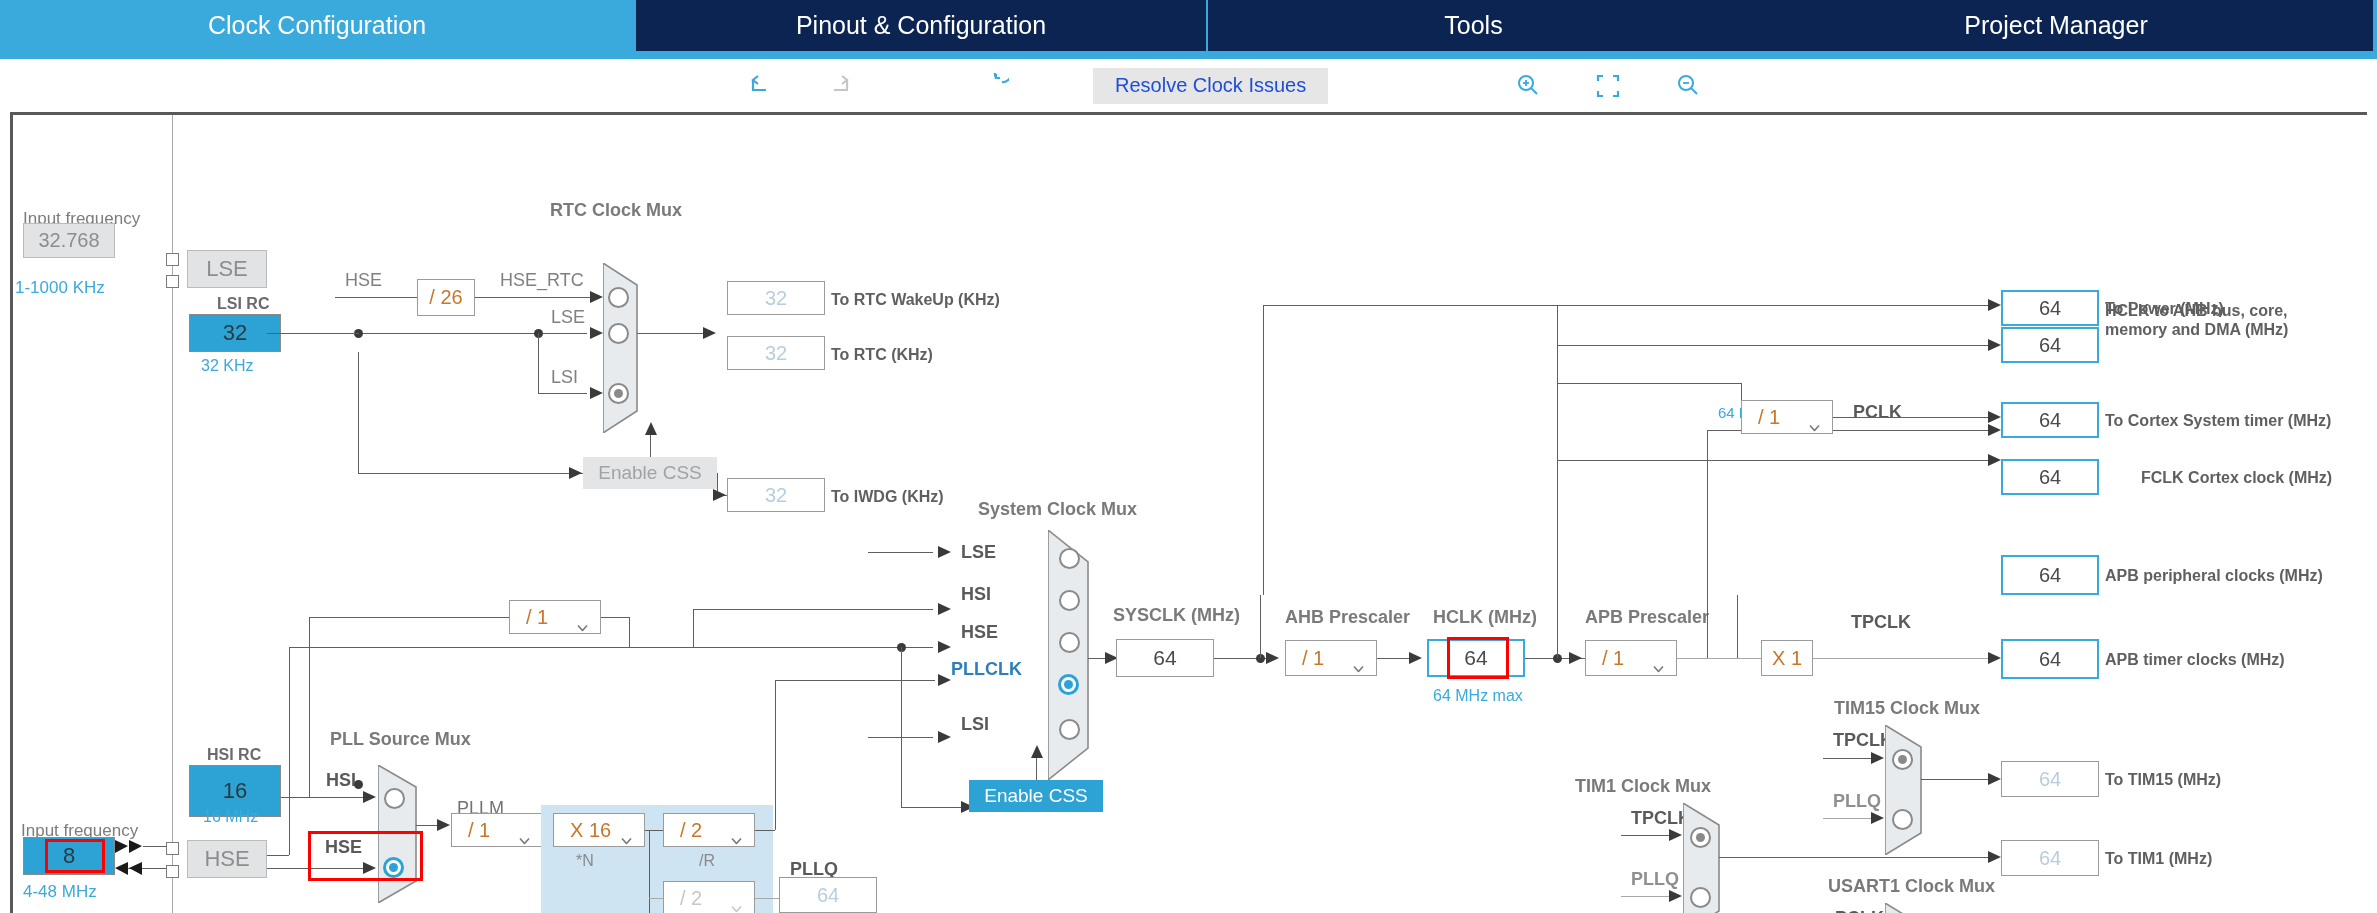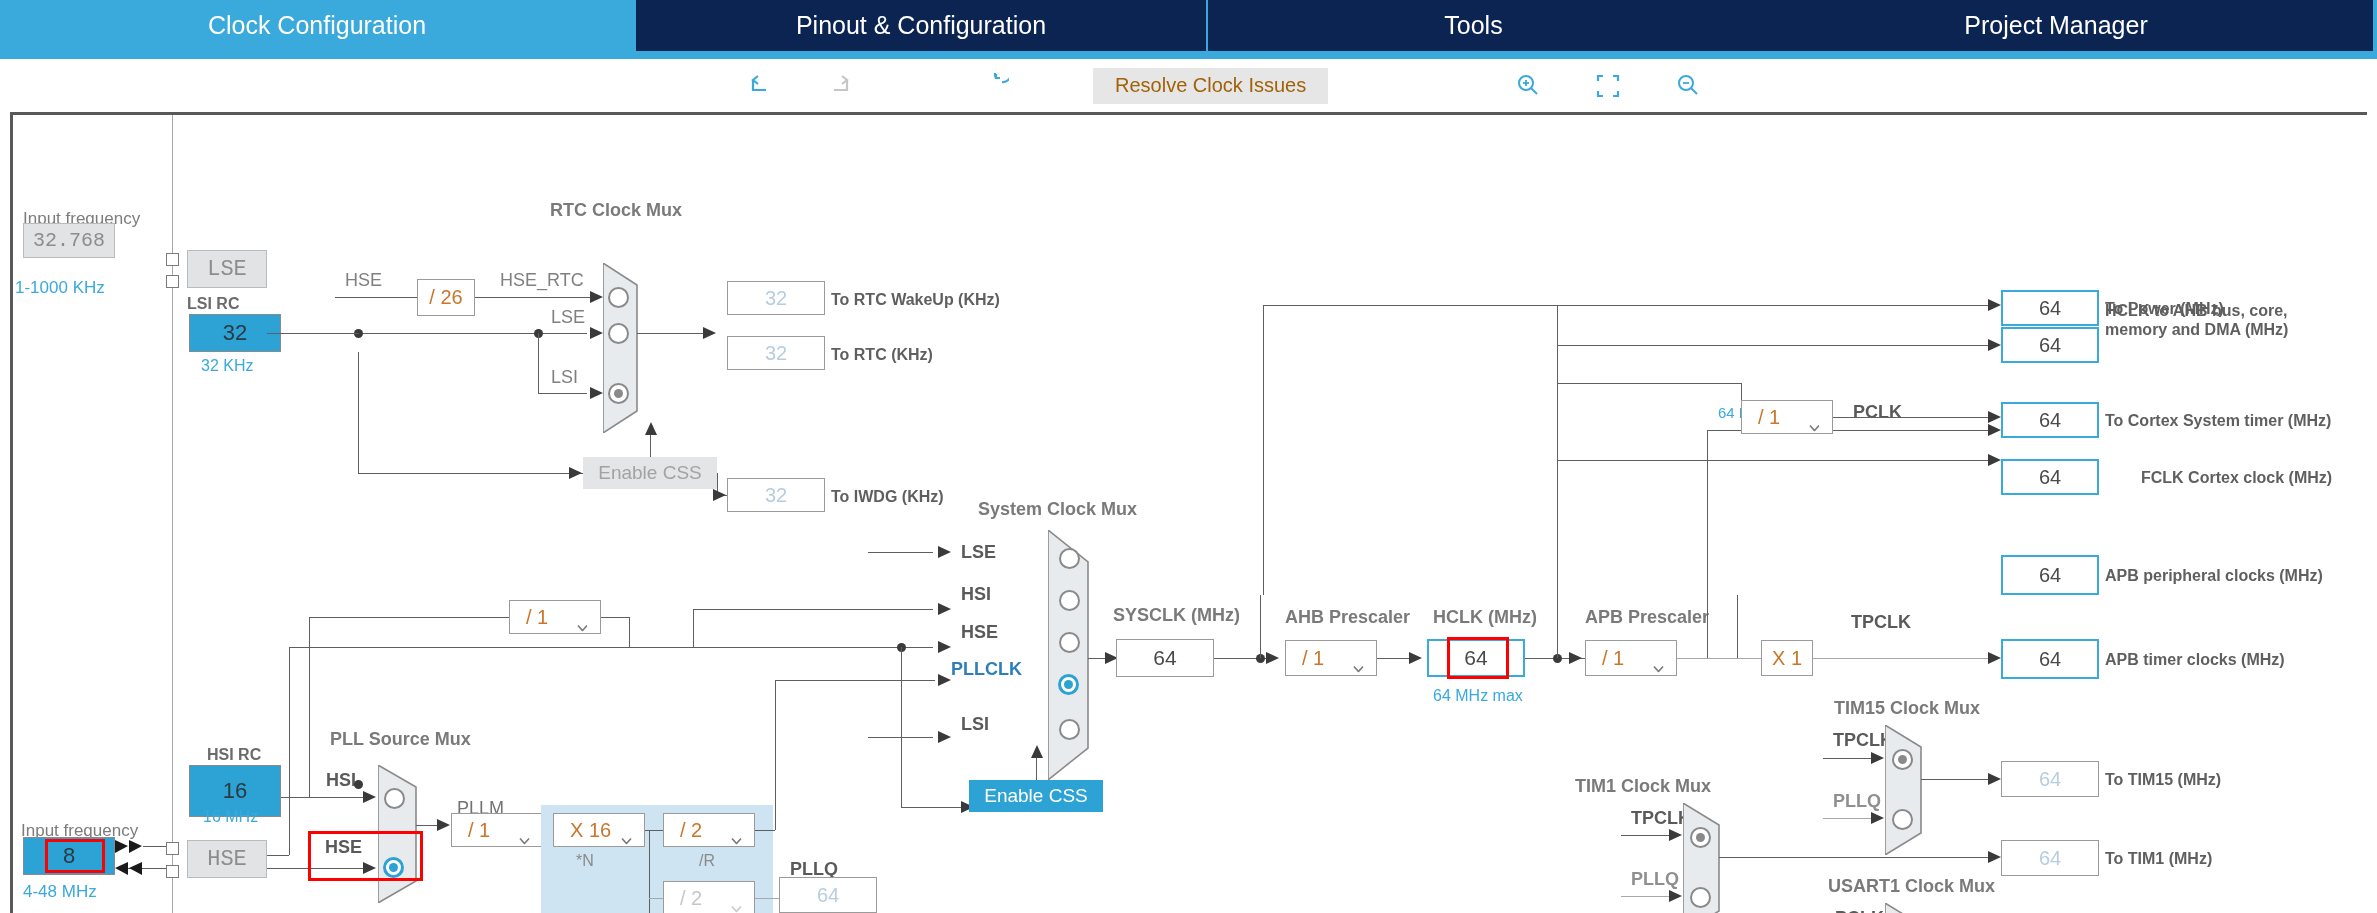--- a/index.html
+++ b/index.html
@@ -52,21 +52,21 @@
   }
   .tb-icon {
     width: 46px; height: 40px;
     display: flex; align-items: center; justify-content: center;
     cursor: pointer;
   }
   .tb-icon svg { display: block; }
   #resolve-btn {
     height: 36px;
     background: #e6e6e6;
-    color: #a16207;
+    color: #1d4ed8;
     border: none;
     font-size: 20px;
     font-family: "Liberation Sans", sans-serif;
     padding: 0 22px;
     cursor: default;
   }
 
   
   #canvas {
     position: absolute; left: 10px; top: 112px;
@@ -126,21 +126,21 @@
     position: absolute;
     background: #ffffff;
     border: 1px solid #9b9b9b;
     display: flex; align-items: center; justify-content: center;
     font-size: 20px;
     color: #4a4a4a;
     cursor: text;
   }
   .vbox.disabled { color: #b7cde0; }
   .vbox.blue-border { border: 2px solid #3aa9dc; }
-  .vbox.gray-fill { background: #e1e3e5; color: #8d8d8d; border: 1px solid #b9bcbf; font-family: Liberation Mono, monospace; }
+  .vbox.gray-fill { background: #e1e3e5; color: #8d8d8d; border: 1px solid #b9bcbf; }
   .vbox.cyan-fill { background: #2ca3d4; color: #2b3a42; border: 1px solid #8a8a8a; }
 
   
   .redbox {
     position: absolute;
     border: 3px solid #ff0000;
     pointer-events: none;
   }
 
   
@@ -302,21 +302,21 @@
   <div class="wv w light" style="left:159px; top:0px; height:801px;"></div>
 
   <div class="lbl" style="left:10px; top:94px;">Input frequency</div>
   <div class="vbox gray-fill" style="left:10px; top:108px; width:92px; height:35px;">32.768</div>
   <div class="lbl-blue" style="left:2px; top:163px;">1-1000 KHz</div>
 
   <div class="pin" style="left:153px; top:138px;"></div>
   <div class="pin" style="left:153px; top:160px;"></div>
   <div class="vbox gray-fill" style="left:174px; top:135px; width:80px; height:38px; font-size:22px;">LSE</div>
 
-  <div class="lbl-sig" style="left:174px; top:180px; color:#6b6b6b; font-size:16px;">LSI RC</div>
+  <div class="lbl-sig" style="left:204px; top:180px; color:#6b6b6b; font-size:16px;">LSI RC</div>
   <div class="vbox cyan-fill" style="left:176px; top:199px; width:92px; height:38px; font-size:22px;">32</div>
   <div class="lbl-blue" style="left:188px; top:242px; font-size:16px;">32 KHz</div>
 
   <div class="lbl-mux" style="left:537px; top:85px;">RTC Clock Mux</div>
 
   <div class="lbl-sig" style="left:332px; top:155px; font-weight:normal; color:#808080;">HSE</div>
   <div class="wh w" style="left:322px; top:182px; width:82px;"></div>
   <div class="sbox" style="left:404px; top:164px; width:58px; height:37px;">/ 26</div>
   <div class="wh w" style="left:462px; top:182px; width:120px;"></div>
   <div class="lbl-sig" style="left:487px; top:155px; font-weight:normal; color:#808080;">HSE_RTC</div>

